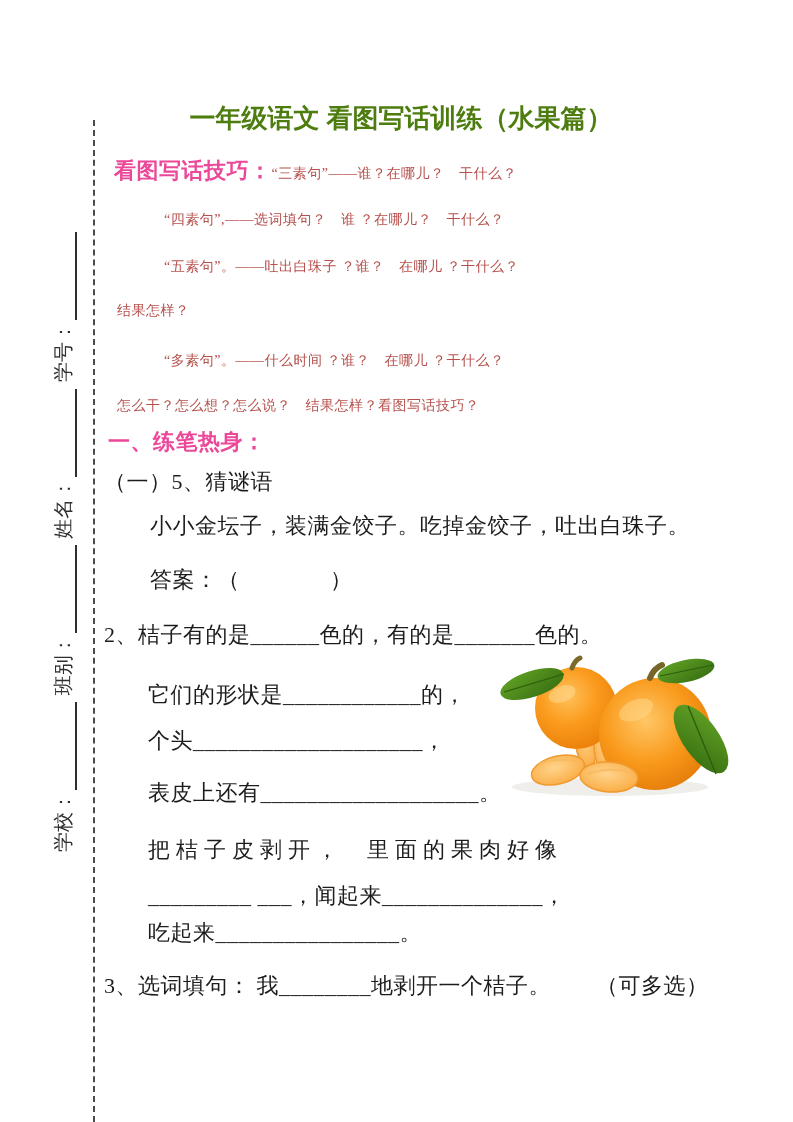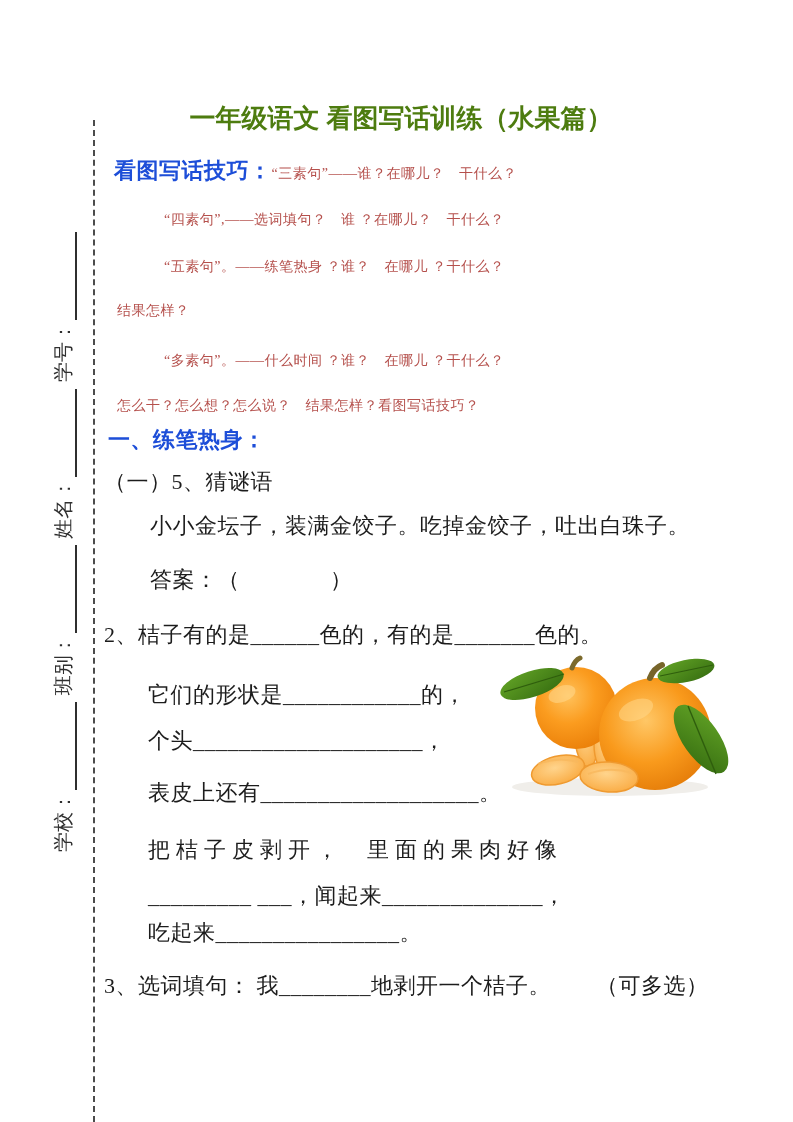--- a/index.html
+++ b/index.html
@@ -33,22 +33,22 @@
     position:absolute;white-space:pre;
     font-size:22px;line-height:28px;letter-spacing:0.5px;
   }
   .title{
     position:absolute;top:101px;left:112px;width:578px;
     text-align:center;font-size:26px;font-weight:700;
     font-family:"Liberation Sans","DejaVu Sans",sans-serif;
     color:#4d7c0f;white-space:pre;
   }
   .hei{
-    font-family:Liberation Mono, monospace;
-    font-weight:700;color:#1d4ed8;
+    font-family:Liberation Serif, serif;
+    font-weight:700;color:#ec4899;
   }
   .red{color:#b5504c;font-size:14px;}
   .spread{letter-spacing:6px;}
   .photo{position:absolute;left:490px;top:654px;width:246px;height:146px;}
 </style>
 </head>
 <body>
 
 <div class="divider"></div>
 
@@ -68,21 +68,21 @@
   <span class="field">
     <span>学号：</span>
       <span class="s-blank"></span>
   </span>
 </div>
 
 <div class="title">一年级语文 看图写话训练（水果篇）</div>
 
 <div class="ln" style="left:114px;top:157px;"><span class="hei">看图写话技巧：</span><span class="red">“三素句”——谁？在哪儿？　干什么？</span></div>
 <div class="ln red" style="left:164px;top:206px;">“四素句”,——选词填句？　谁 ？在哪儿？　干什么？</div>
-<div class="ln red" style="left:164px;top:253px;">“五素句”。——练笔热身 ？谁？　在哪儿 ？干什么？</div>
+<div class="ln red" style="left:164px;top:253px;">“五素句”。——吐出白珠子 ？谁？　在哪儿 ？干什么？</div>
 <div class="ln red" style="left:117px;top:297px;">结果怎样？</div>
 <div class="ln red" style="left:164px;top:347px;">“多素句”。——什么时间 ？谁？　在哪儿 ？干什么？</div>
 <div class="ln red" style="left:117px;top:392px;">怎么干？怎么想？怎么说？　结果怎样？看图写话技巧？</div>
 
 <div class="ln hei" style="left:108px;top:428px;">一、练笔热身：</div>
 <div class="ln" style="left:104px;top:468px;">（一）5、猜谜语</div>
 <div class="ln" style="left:150px;top:512px;text-align:center;">小小金坛子，装满金饺子。吃掉金饺子，吐出白珠子。</div>
 <div class="ln" style="left:150px;top:566px;">答案：（　　　　）</div>
 
 <div class="ln" style="left:104px;top:621px;">2、桔子有的是______色的，有的是_______色的。</div>

